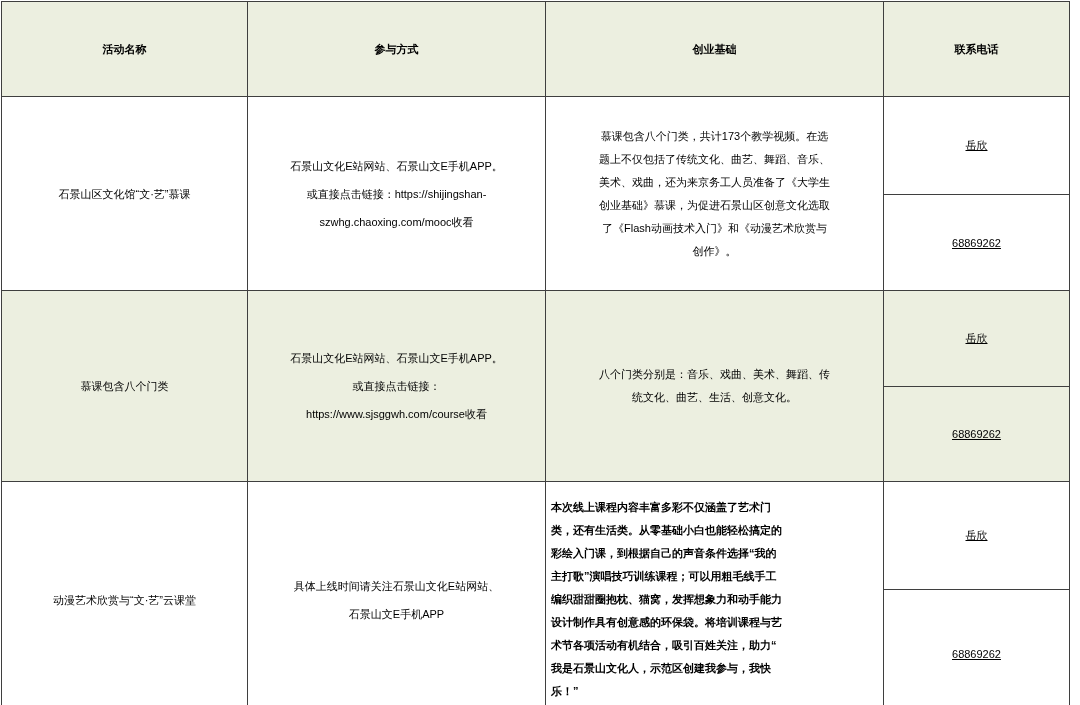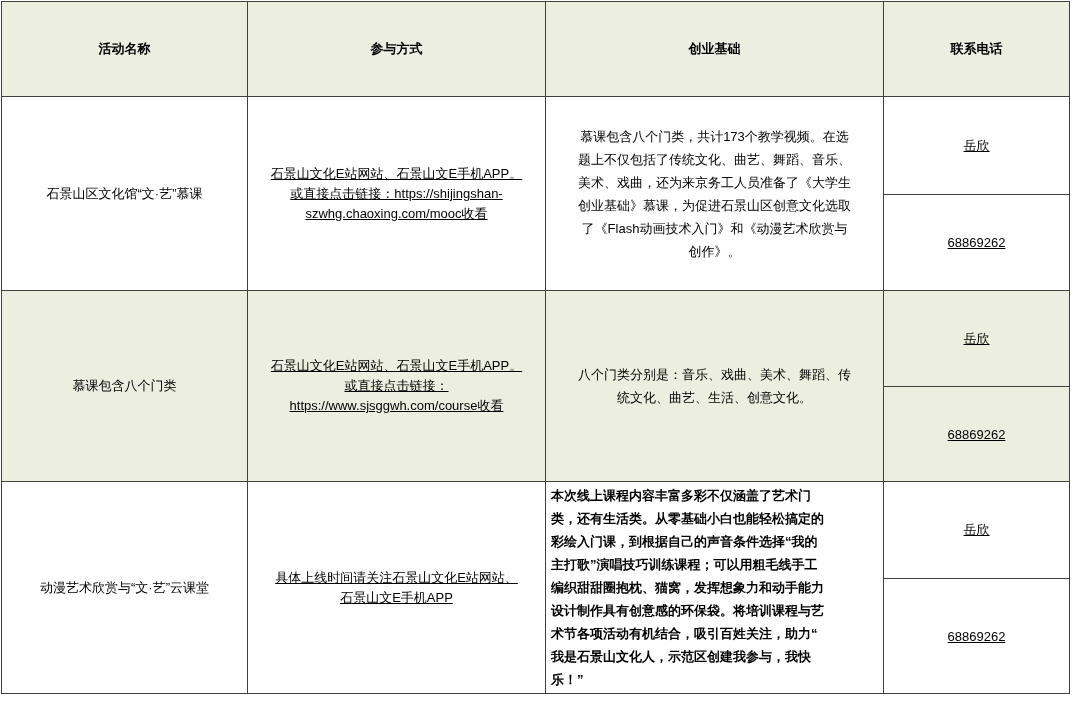--- a/index.html
+++ b/index.html
@@ -20,40 +20,39 @@
   table.activities{
     border-collapse:collapse;
     table-layout:fixed;
     margin:1px 0 0 1px;
   }
   table.activities th,
   table.activities td{
     border:1.5px solid var(--border-color);
     text-align:center;
     vertical-align:middle;
-    padding:2px 3px;
-    font-size:13px;
+    padding:14px 3px;
+    font-size:11px;
     overflow:hidden;
   }
   th.hdr{
     background:var(--header-bg);
     font-weight:bold;
     font-size:15px;
   }
   tr.green-row td{
     background:var(--alt-row-bg);
   }
   td.name-cell{
     font-size:15px;
     line-height:24px;
   }
   td.part-cell{
     white-space:pre-line;
-    line-height:20px;
-    text-decoration:underline;
+    line-height:28px;
   }
   td.intro-cell{
     white-space:pre-line;
     line-height:23px;
     text-align:center;
   }
   td.intro-cell.align-left{
     text-align:left;
     padding-left:5px;
     padding-right:2px;

